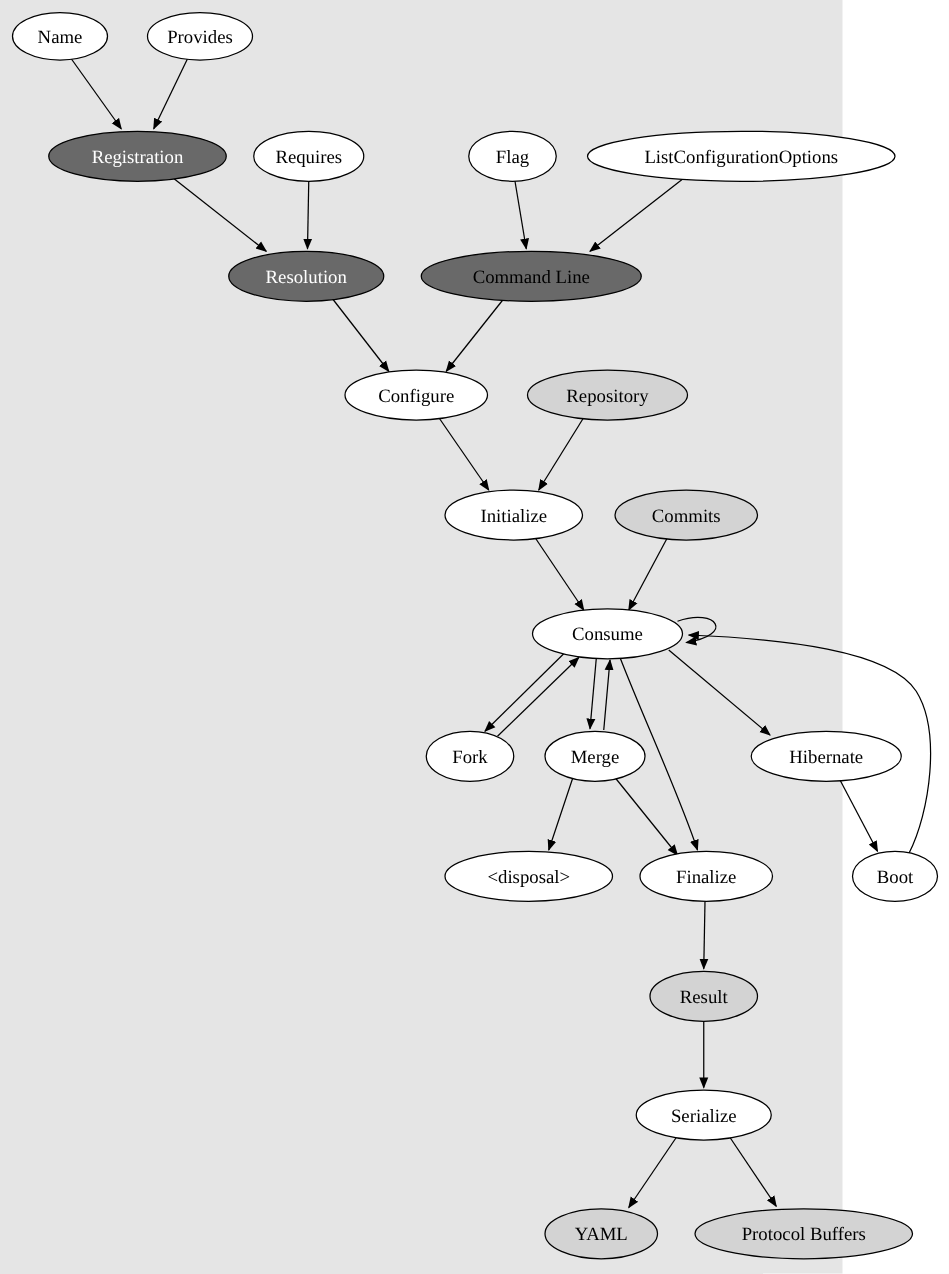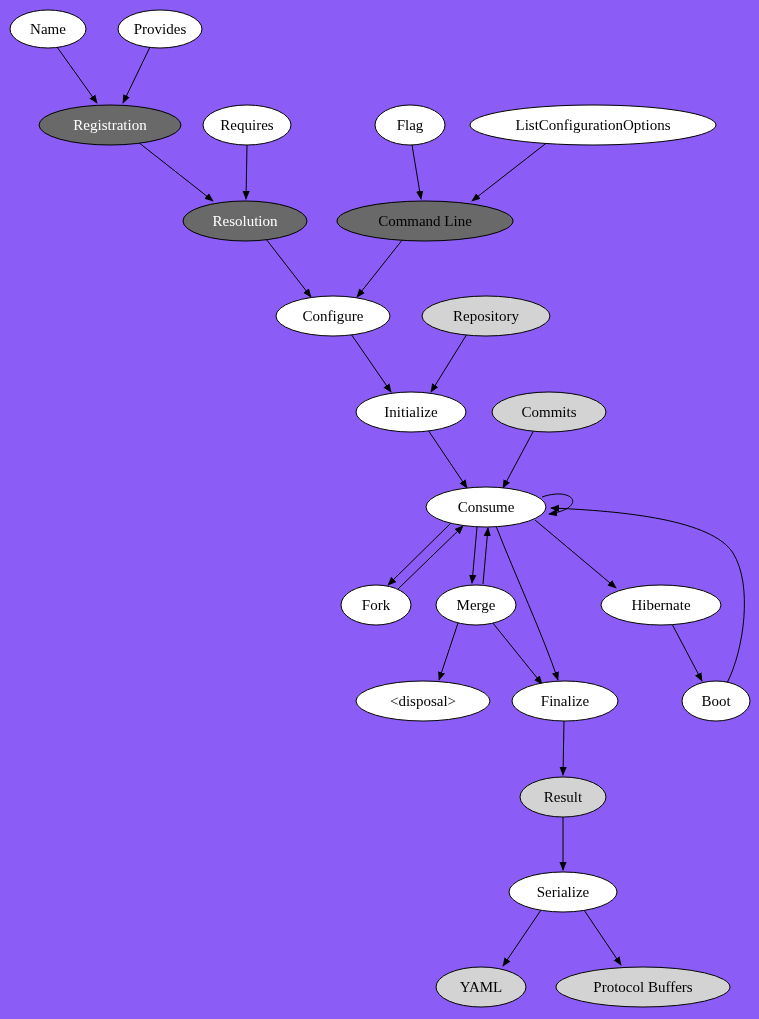--- a/index.html
+++ b/index.html
@@ -1,23 +1,23 @@
 <!DOCTYPE html>
 <html><head>
 <meta charset="utf-8">
 <style>
   html, body {
     margin: 0;
     padding: 0;
     background: #ffffff;
   }
   .canvas {
-    width: 759px;
+    width: 674px;
     height: 1019px;
-    background: #8b5cf6;
+    background: #e5e5e5;
   }
   .node-shape {
     stroke: #000000;
     stroke-width: 1;
   }
   .node-label {
     font-family: "Liberation Serif", "DejaVu Serif", serif;
     font-size: 15px;
   }
   .edge {

